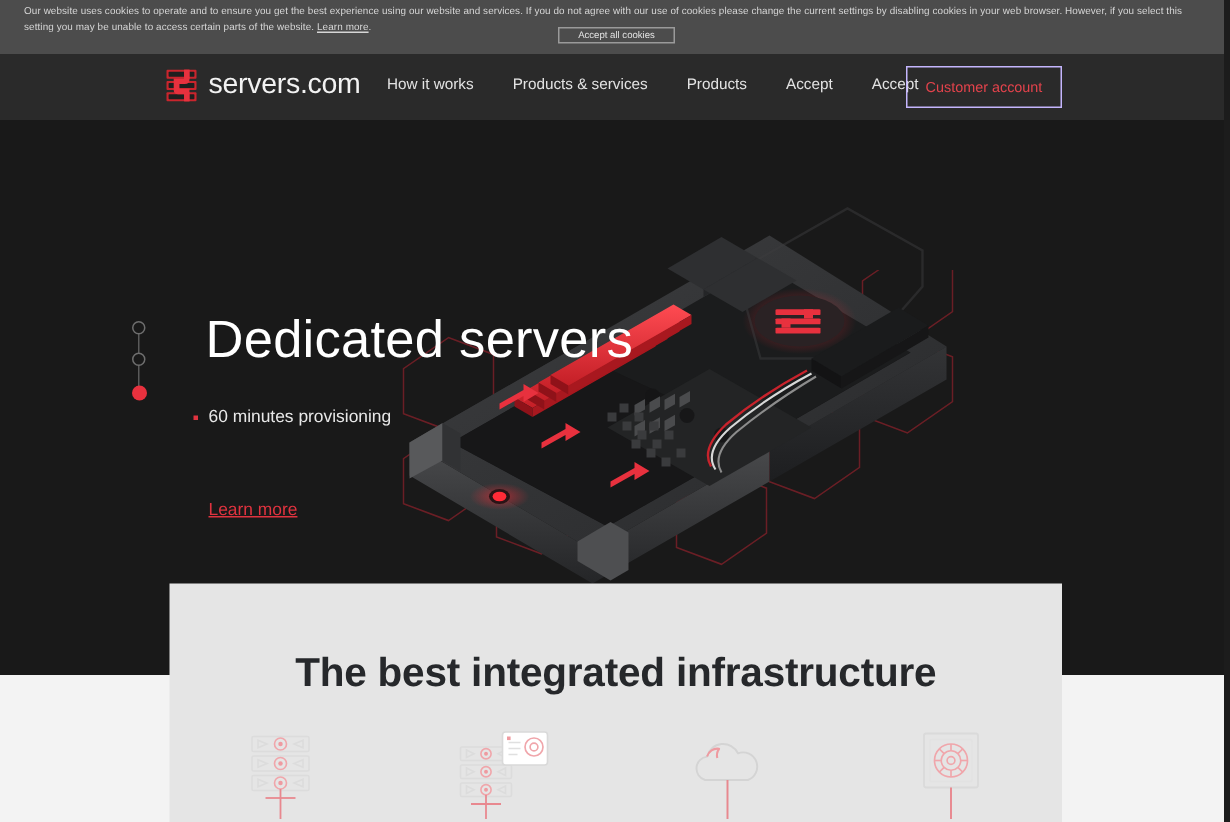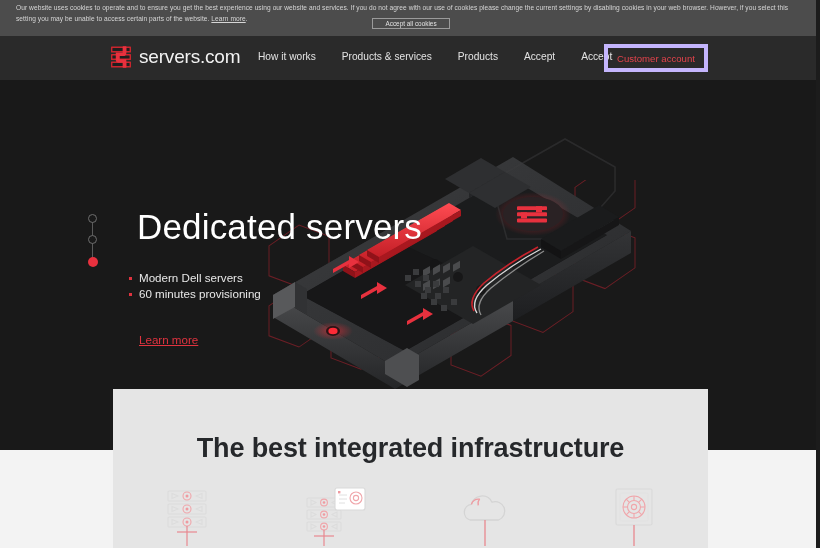--- a/index.html
+++ b/index.html
@@ -51,21 +51,21 @@
   .nav {
     position: absolute; left: 258px; top: 51px;
     display: flex; align-items: center; gap: 26px;
   }
   .nav-item {
     color: #e3e3e3; font-size: 10.2px; cursor: pointer; white-space: nowrap;
   }
   .account-btn {
     position: absolute; left: 604px; top: 44px;
     width: 104px; height: 28px;
-    border: 4px solid #c4b5fd; background: transparent;
+    border: 1px solid #c4b5fd; background: transparent;
     color: #e4434c; font-size: 9.6px;
     font-family: "Liberation Sans", sans-serif;
     cursor: pointer;
   }
 
   
   .hero {
     position: absolute; left: 0; top: 80px; width: 820px; height: 370px;
     background: #191919; overflow: hidden;
   }
@@ -326,21 +326,20 @@
     <div class="stepper">
       <div class="step-line"></div>
       <div class="step-dot d1"></div>
       <div class="step-dot d2"></div>
       <div class="step-dot d3"></div>
     </div>
 
     <h1 class="hero-title">Dedicated servers</h1>
 
     <ul class="feature-list">
-      <li class="feature-item">Modern Dell servers</li>
       <li class="feature-item">60 minutes provisioning</li>
     </ul>
 
     <a class="learn-more">Learn more</a>
 
     <button class="get-prices">Get prices</button>
   </div>
 
   <div class="lower"></div>
 

